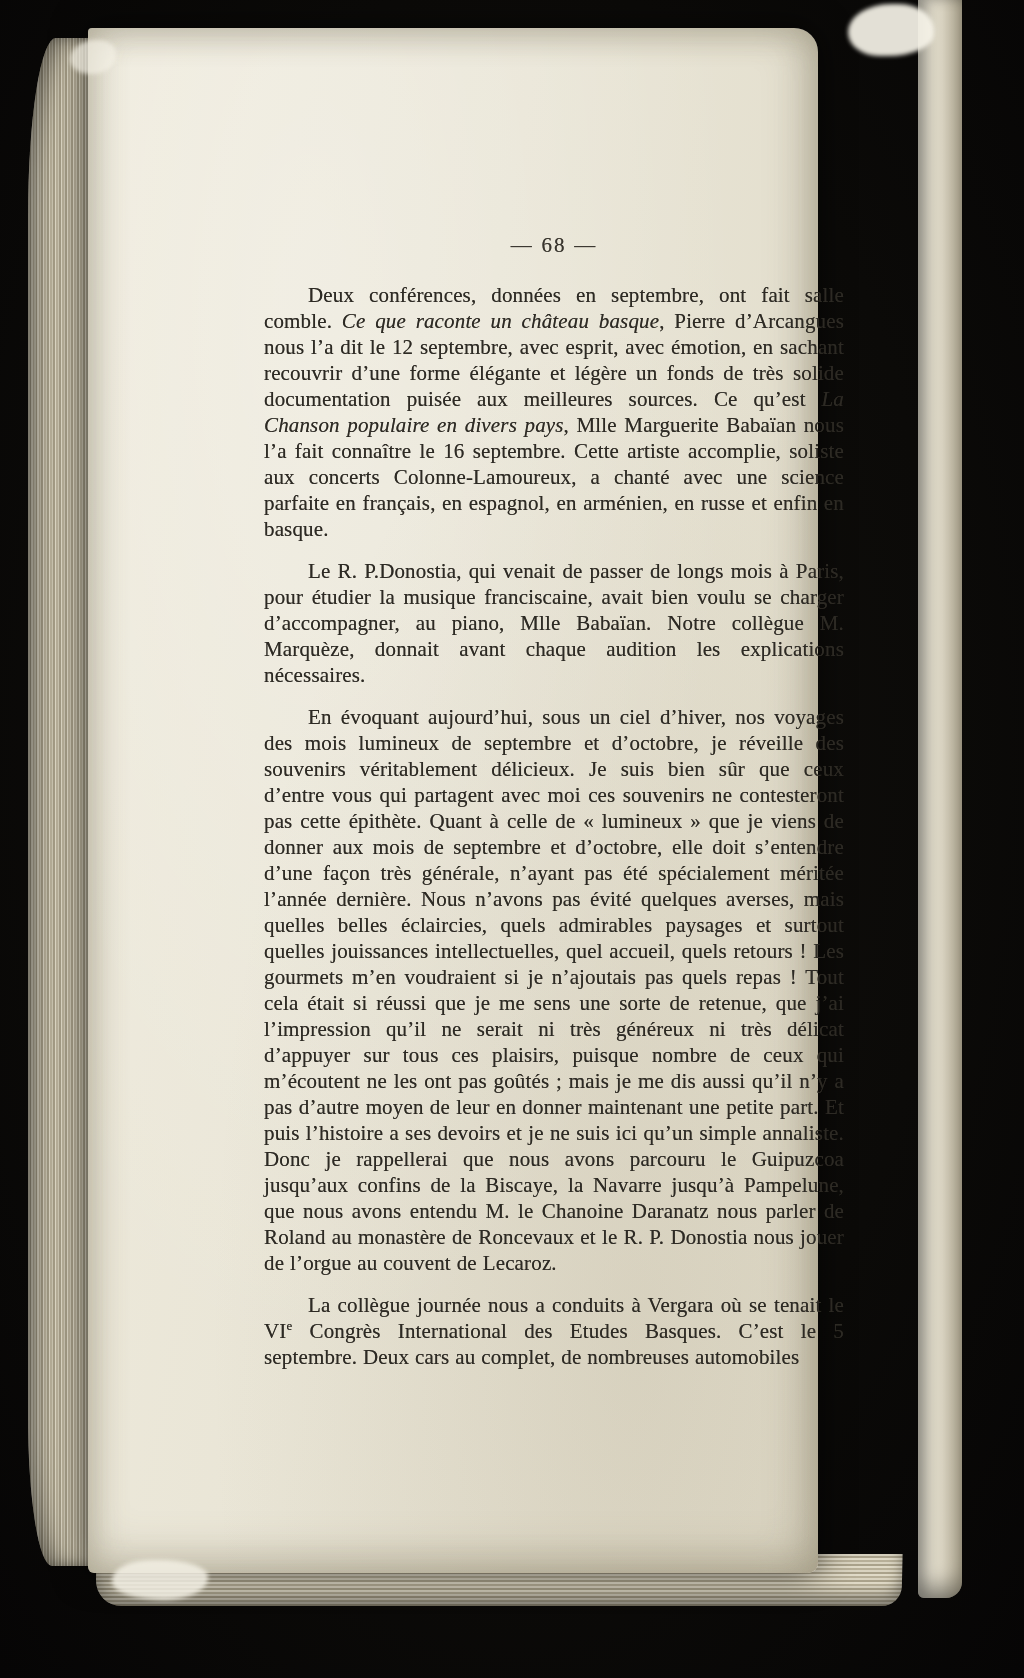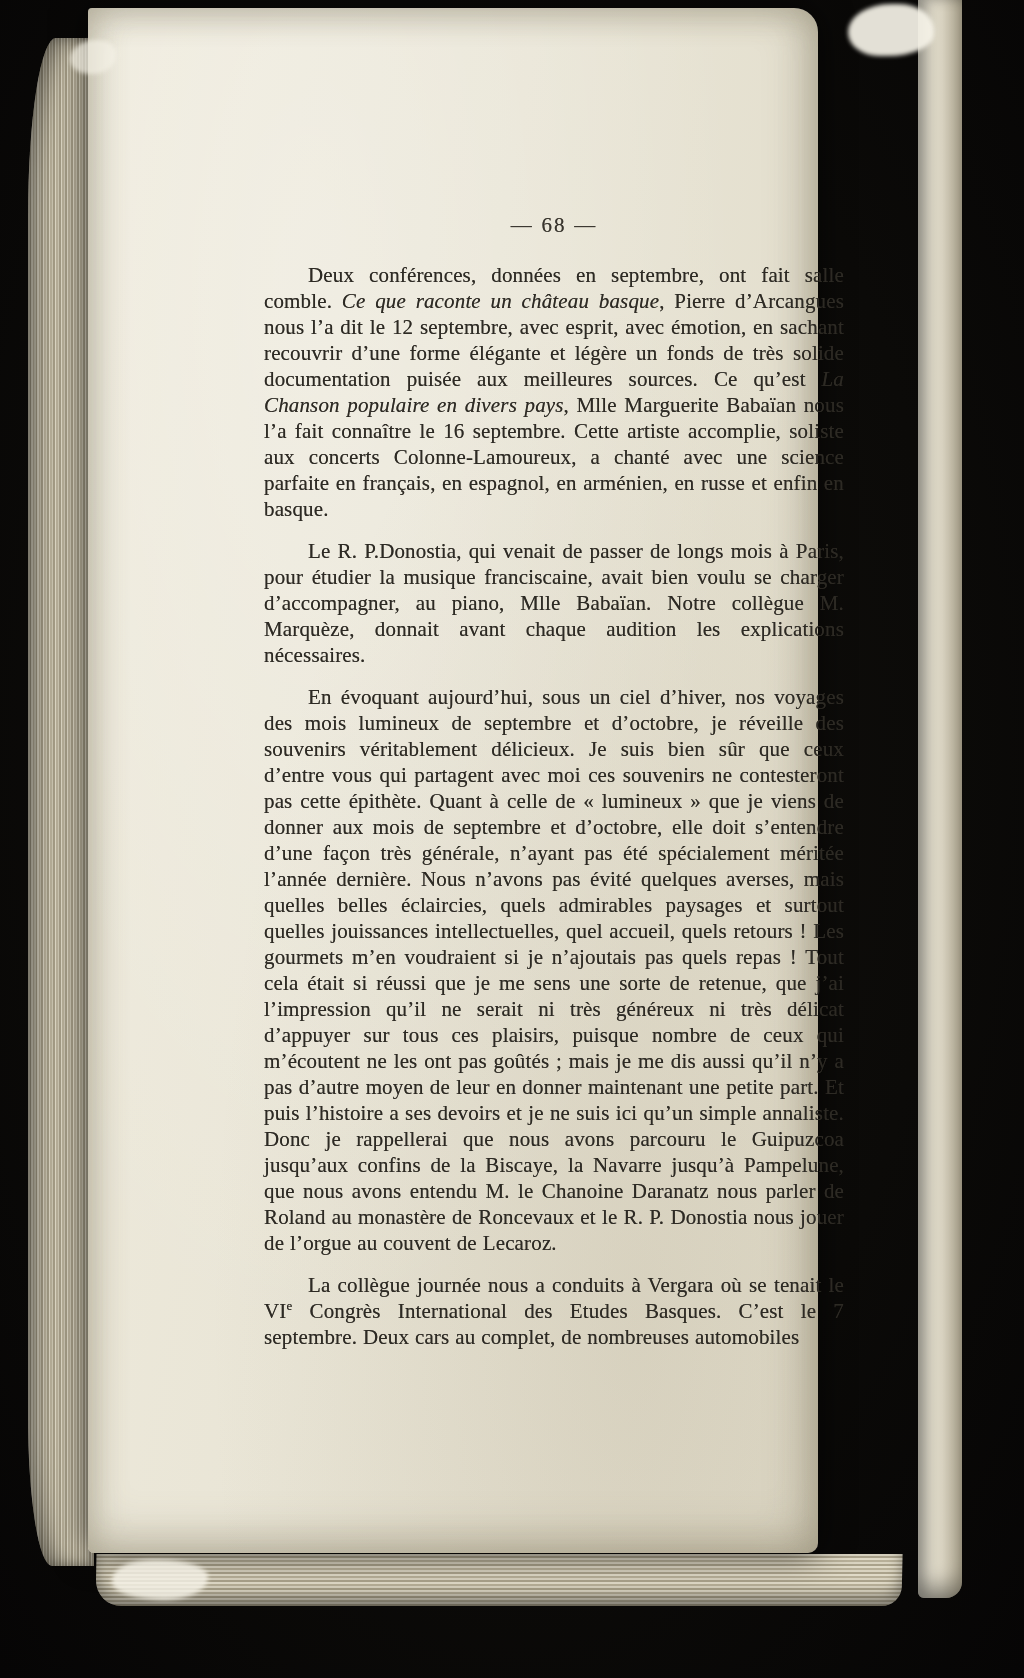--- a/index.html
+++ b/index.html
@@ -47,21 +47,21 @@
     left: 918px; top: 0;
     width: 44px; height: 1598px;
     background: linear-gradient(90deg, #e7e3d4 0%, #d8d2c0 55%, #b3ab94 100%);
     border-radius: 0 0 16px 6px;
     box-shadow: inset 8px 0 12px rgba(0,0,0,0.25), inset 0 -14px 18px rgba(0,0,0,0.3);
   }
 
   
   .page {
     position: absolute;
-    left: 88px; top: 8px;
+    left: 88px; top: 28px;
     width: 730px; height: 1545px;
     background:
       radial-gradient(ellipse at 30% 18%, rgba(255,255,255,0.28), transparent 60%),
       radial-gradient(ellipse at 75% 85%, rgba(140,125,95,0.14), transparent 55%),
       linear-gradient(100deg, #efebdd 0%, #e9e5d6 45%, #e0dbc9 100%);
     border-radius: 4px 24px 10px 6px;
     box-shadow:
       inset -18px 0 38px rgba(95,85,62,0.22),
       inset 14px 0 30px rgba(120,110,85,0.16),
       inset 0 -22px 42px rgba(118,108,82,0.20),
@@ -128,21 +128,21 @@
 
       <p class="para">
         <span>Le R. P.Donostia, qui venait de passer de longs mois à Paris, pour étudier la musique franciscaine, avait bien voulu se charger d’accompagner, au piano, Mlle Babaïan. Notre collègue M. Marquèze, donnait avant chaque audition les explications nécessaires.</span>
       </p>
 
       <p class="para space-before">
         <span>En évoquant aujourd’hui, sous un ciel d’hiver, nos voyages des mois lumineux de septembre et d’octobre, je réveille des souvenirs véritablement délicieux. Je suis bien sûr que ceux d’entre vous qui partagent avec moi ces souvenirs ne contesteront pas cette épithète. Quant à celle de « lumineux » que je viens de donner aux mois de septembre et d’octobre, elle doit s’entendre d’une façon très générale, n’ayant pas été spécialement méritée l’année dernière. Nous n’avons pas évité quelques averses, mais quelles belles éclaircies, quels admirables paysages et surtout quelles jouissances intellectuelles, quel accueil, quels retours ! Les gourmets m’en voudraient si je n’ajoutais pas quels repas ! Tout cela était si réussi que je me sens une sorte de retenue, que j’ai l’impression qu’il ne serait ni très généreux ni très délicat d’appuyer sur tous ces plaisirs, puisque nombre de ceux qui m’écoutent ne les ont pas goûtés ; mais je me dis aussi qu’il n’y a pas d’autre moyen de leur en donner maintenant une petite part. Et puis l’histoire a ses devoirs et je ne suis ici qu’un simple annaliste. Donc je rappellerai que nous avons parcouru le Guipuzcoa jusqu’aux confins de la Biscaye, la Navarre jusqu’à Pampelune, que nous avons entendu M. le Chanoine Daranatz nous parler de Roland au monastère de Roncevaux et le R. P. Donostia nous jouer de l’orgue au couvent de Lecaroz.</span>
       </p>
 
       <p class="para">
-        <span>La collègue journée nous a conduits à Vergara où se tenait le VI</span><sup class="ord">e</sup><span> Congrès International des Etudes Basques. C’est le 7 septembre. Deux cars au complet, de nombreuses automobiles</span>
+        <span>La collègue journée nous a conduits à Vergara où se tenait le VI</span><sup class="ord">e</sup><span> Congrès International des Etudes Basques. C’est le 5 septembre. Deux cars au complet, de nombreuses automobiles</span>
       </p>
 
     </div>
   </div>
 
   <div class="tuft tuft-top-right"></div>
   <div class="tuft tuft-bottom-left"></div>
   <div class="tuft tuft-top-left"></div>
 
 </div>

